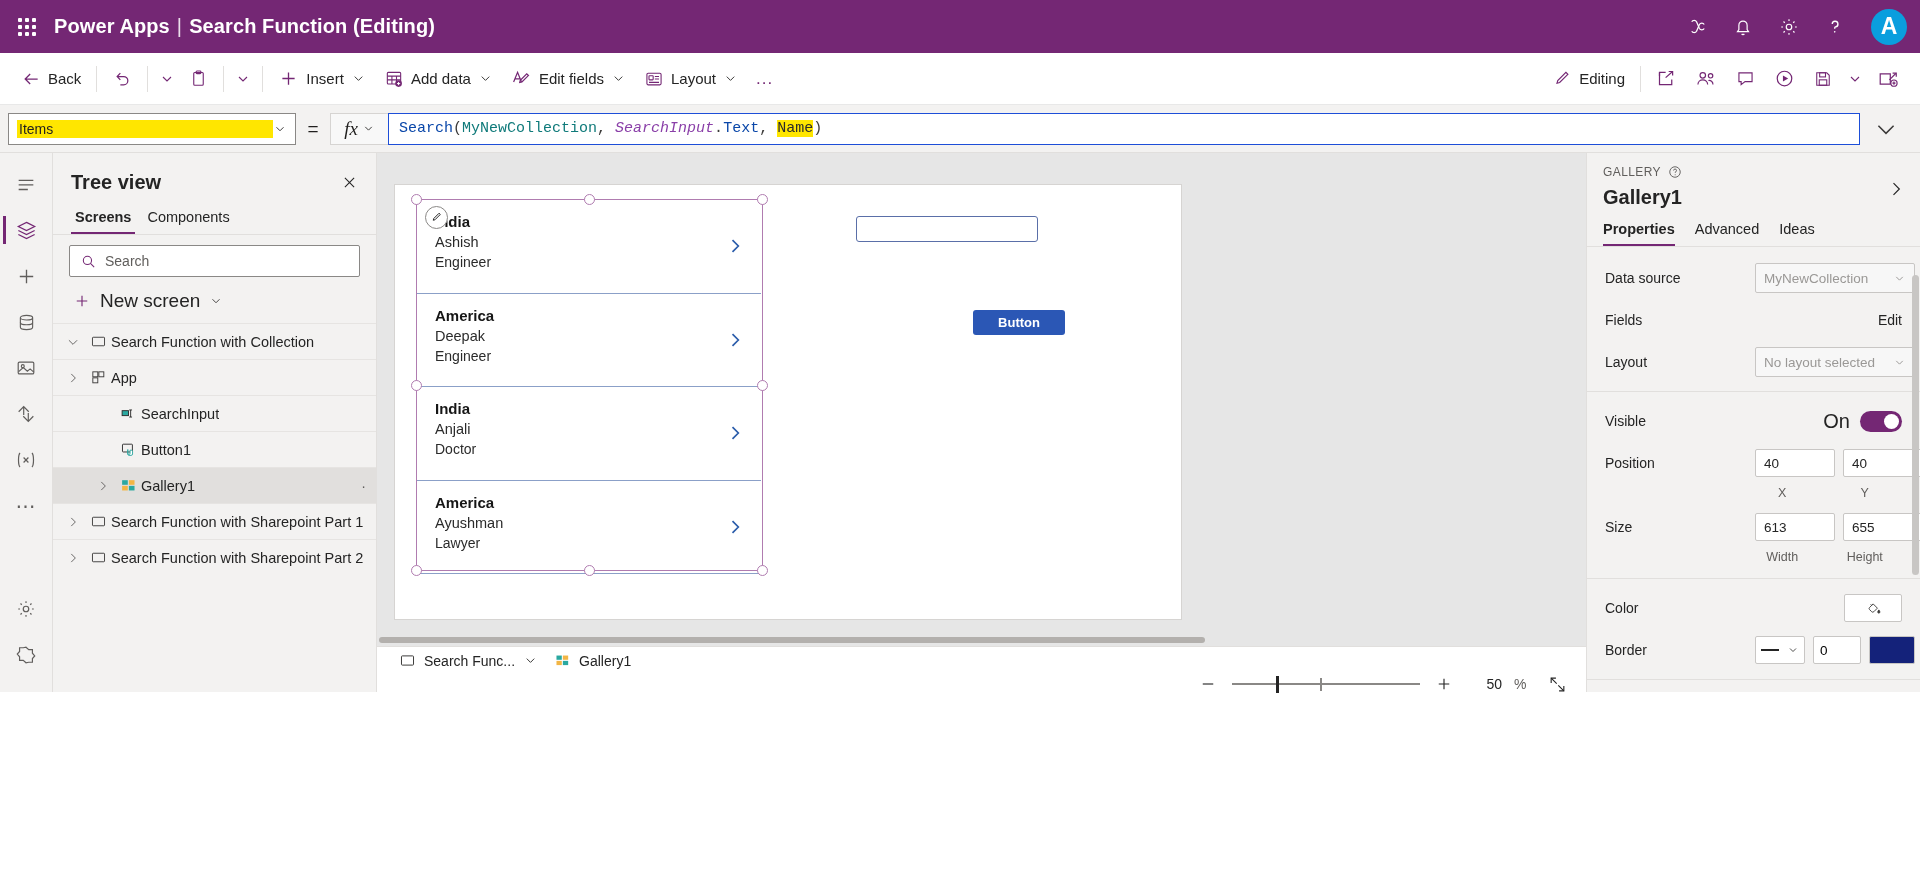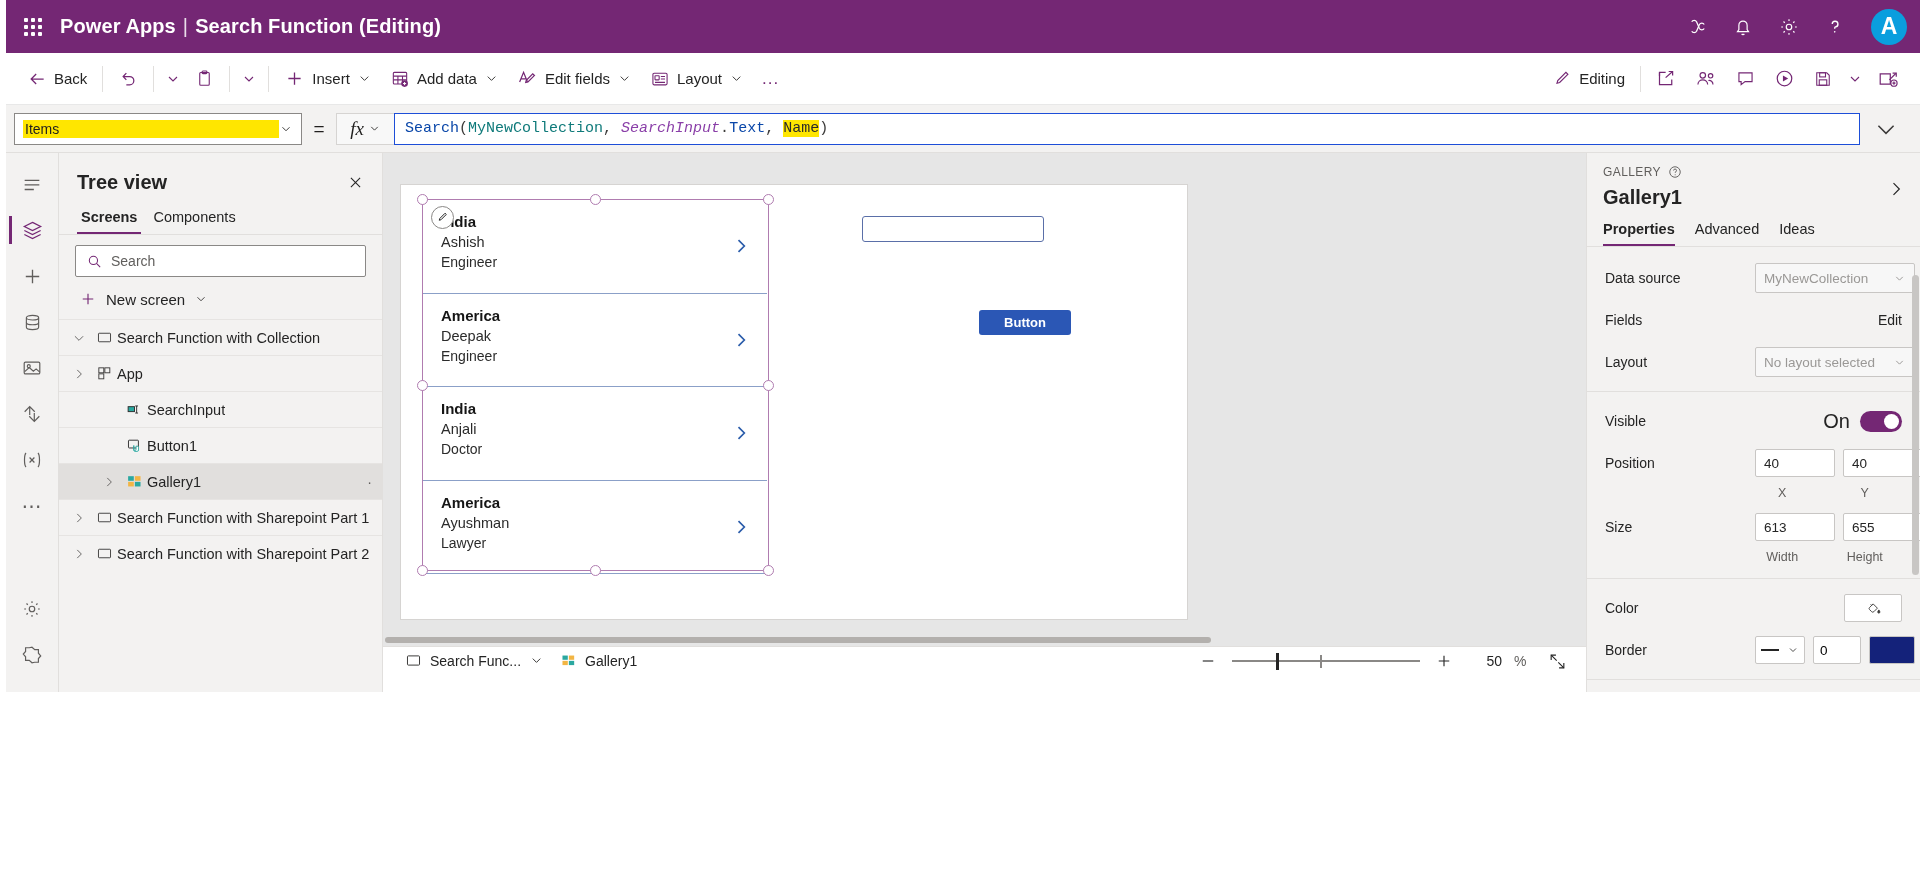--- a/index.html
+++ b/index.html
@@ -2,21 +2,21 @@
 <html><head>
 <meta charset="utf-8">
 <style>
   * { box-sizing: border-box; margin: 0; padding: 0; }
   html, body {
     width: 1920px; height: 873px;
     font-family: "Liberation Sans", sans-serif;
     overflow: hidden; background: #ffffff;
     -webkit-font-smoothing: antialiased;
   }
-  .app { width: 1920px; height: 692px; display: flex; flex-direction: column; padding-left: 6px; }
+  .app { width: 1920px; height: 692px; display: flex; flex-direction: column; }
 
   
   .header {
     height: 53px; background: #742774; color: #fff;
     display: flex; align-items: center; flex: 0 0 53px;
   }
   .waffle { width: 54px; display:flex; align-items:center; justify-content:center; cursor:pointer; }
   .waffle-grid { display: grid; grid-template-columns: repeat(3, 4px); grid-template-rows: repeat(3, 4px); gap: 3px; }
   .waffle-grid i { width: 4px; height: 4px; background: #fff; border-radius: 1px; display:block; }
   .brand { font-size: 20px; font-weight: 600; letter-spacing: .1px; white-space: nowrap; }
@@ -119,21 +119,21 @@
     content: ""; position: absolute; left: 0; right: 0; bottom: 0; height: 2.5px; background: #742774;
   }
   .tv-search-wrap { padding: 10px 16px 4px 16px; }
   .tv-search {
     height: 32px; background: #fff; border: 1px solid #8a8886; border-radius: 2px;
     display: flex; align-items: center; gap: 8px; padding: 0 10px;
   }
   .tv-search .ph { font-size: 14px; color: #605e5c; }
   .tv-newscreen {
     display: flex; align-items: center; gap: 9px; padding: 9px 20px 11px 20px;
-    font-size: 15px; color: #242424; cursor: pointer;
+    font-size: 19px; color: #242424; cursor: pointer;
   }
   .tv-list { flex: 1 1 auto; overflow: hidden; }
   .tv-row {
     display: flex; align-items: center; height: 36px; padding-right: 10px;
     font-size: 14.5px; color: #242424; cursor: pointer; border-top: 1px solid #e6e4e2;
     position: relative;
   }
   .tv-row.selected { background: #e1dfdd; }
   .tv-chev { width: 24px; display: flex; align-items: center; justify-content: center; color:#605e5c; }
   .tv-chev.blank { visibility: hidden; }
@@ -196,21 +196,21 @@
     background: #b3b0ad; border-radius: 3px; cursor: pointer;
   }
 
   
   .statusbar {
     height: 46px; flex: 0 0 46px; background: #fff; border-top: 1px solid #e1dfdd;
     display: flex; align-items: flex-start; padding: 0 14px; gap: 0; font-size: 14px; color: #242424;
   }
   .sb-item { display: flex; align-items: center; gap: 8px; padding: 5px 8px; border-radius: 3px; cursor: pointer; }
   .sb-spacer { flex: 1 1 auto; }
-  .zoom-ctrl { display: flex; align-items: center; gap: 12px; }
+  .zoom-ctrl { display: flex; align-items: center; gap: 12px; margin-top: 23px; }
   .zoom-btn { width: 24px; height: 24px; display:flex; align-items:center; justify-content:center; cursor:pointer; color:#242424; }
   .zoom-slider { position: relative; width: 188px; height: 20px; display:flex; align-items:center; cursor:pointer; }
   .zoom-rail { position: absolute; left: 0; right: 0; top: 9px; height: 2px; background: #8a8886; }
   .zoom-tick { position: absolute; top: 4px; width: 2px; height: 13px; background: #8a8886; }
   .zoom-thumb { position: absolute; top: 2px; width: 3px; height: 17px; background: #242424; }
   .zoom-val { width: 34px; text-align: right; }
   .zoom-pct { width: 16px; color: #605e5c; }
   .fit-btn { width: 30px; height: 28px; display:flex; align-items:center; justify-content:center; cursor:pointer; color:#242424; }
 
   

